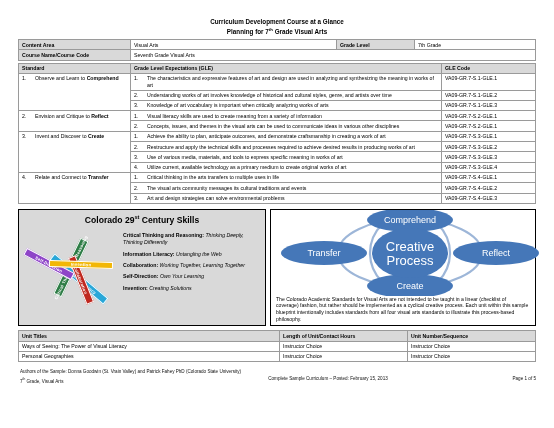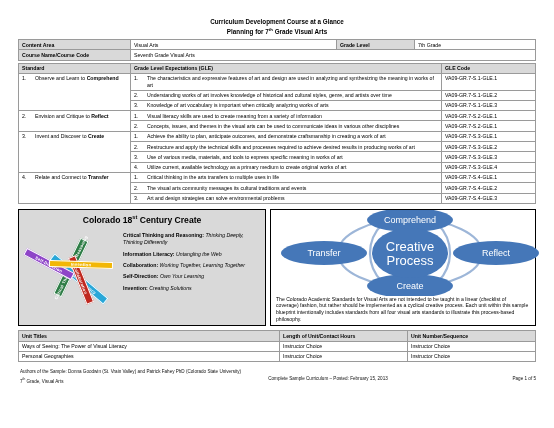--- a/index.html
+++ b/index.html
@@ -244,21 +244,21 @@
             </div>
           </td>
           <td>VA09-GR.7-S.4-GLE.3</td>
         </tr>
       </tbody>
   </table>
 
   <div class="mid">
 
     <div class="panel-left">
-      <div class="skills-title"><span>Colorado 18</span><span class="sup">st</span><span> Century Create</span></div>
+      <div class="skills-title"><span>Colorado 29</span><span class="sup">st</span><span> Century Skills</span></div>
       <div class="skills-body">
         <div class="pinwheel" id="pinwheel">
             <div class="band" style="background: rgb(46, 125, 70); width: 62px; height: 9px; margin-left: -33px; margin-top: -10.5px; transform: rotate(-64deg);">Critical Thinking and Reasoning</div>
             <div class="band" style="background: rgb(41, 167, 216); width: 70px; height: 8px; margin-left: -29px; margin-top: 1px; transform: rotate(40deg);">Information Literacy</div>
             <div class="band" style="background: rgb(192, 40, 31); width: 50px; height: 8px; margin-left: -17px; margin-top: 2px; transform: rotate(68deg);">Collaboration</div>
             <div class="band" style="background: rgb(142, 68, 200); width: 54px; height: 8px; margin-left: -51px; margin-top: -14px; transform: rotate(28deg);">Self-Direction</div>
             <div class="band" style="background: rgb(242, 183, 5); width: 64px; height: 7px; margin-left: -24px; margin-top: -12.5px; transform: rotate(2deg);">Invention</div>
           </div>
         <div class="skills-text" id="skills-text">
             <p><b>Critical Thinking and Reasoning:</b><i> Thinking Deeply, Thinking Differently</i></p>

